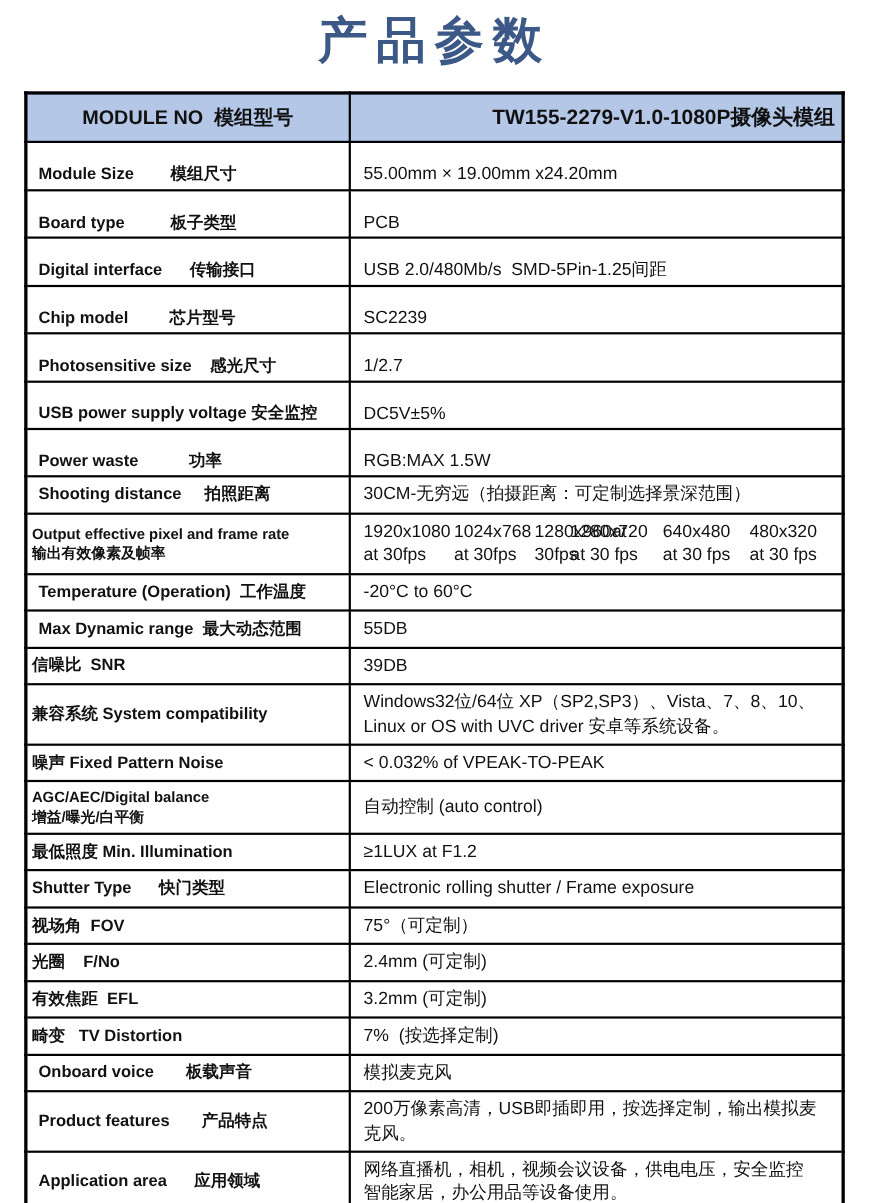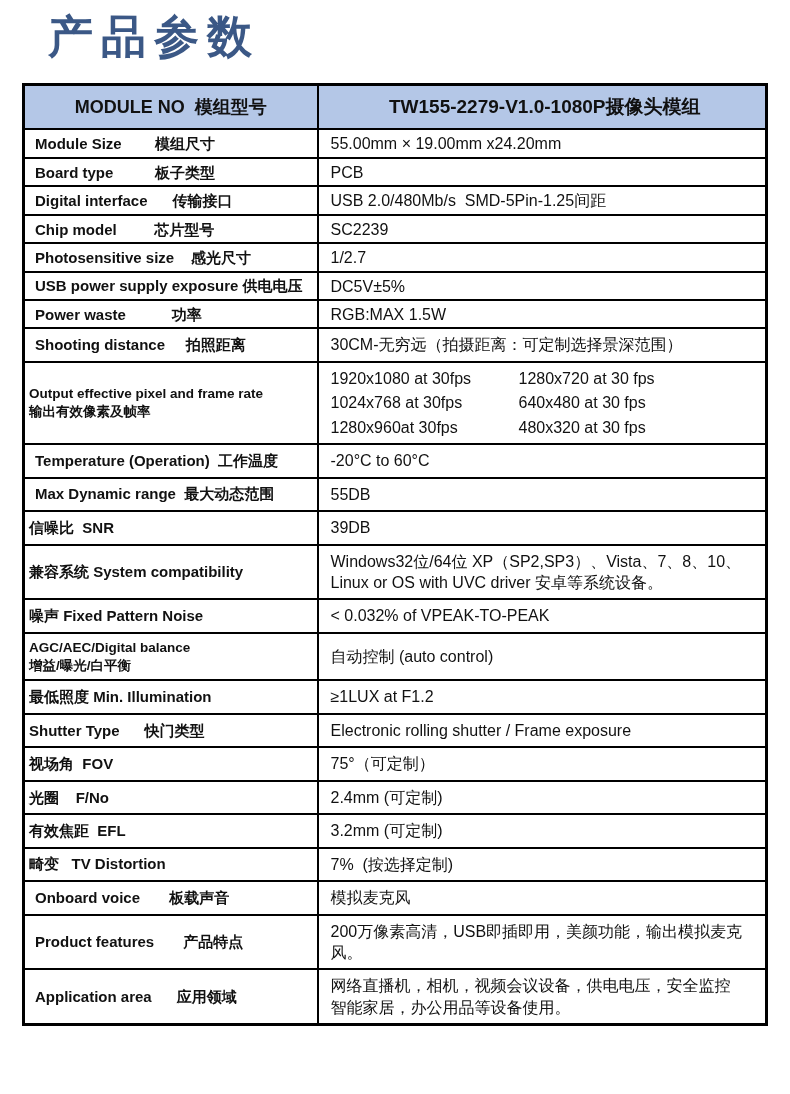--- a/index.html
+++ b/index.html
@@ -11,21 +11,21 @@
   }
   * { box-sizing: border-box; }
   html, body {
     margin: 0; padding: 0;
     width: 790px; height: 1094px;
     background: #ffffff;
     font-family: "Liberation Sans", "DejaVu Sans", sans-serif;
     color: var(--text);
     overflow: hidden;
   }
-  .page-header { text-align: left; padding-top: 12px; margin-left: 48px; }
+  .page-header { text-align: center; padding-top: 12px; }
   .page-title {
     margin: 0;
     font-size: 45px;
     font-weight: bold;
     letter-spacing: 8px;
     line-height: 1.12;
     color: var(--accent);
   }
   .page-subtitle {
     margin-top: 3px;
@@ -48,43 +48,43 @@
   .spec-table col.label-col { width: 294px; }
   thead th {
     background: var(--header-bg);
     font-size: 18px;
     font-weight: bold;
     padding: 8px 6px;
     text-align: center;
     white-space: pre-wrap;
   }
   thead th.module-value {
-    text-align: center;
+    text-align: right;
     padding-left: 12px;
     font-size: 19px;
   }
   td.label-cell {
     font-weight: bold;
     font-size: 15px;
     line-height: 1.32;
     padding: 5px 6px 5px 10px;
     white-space: pre-wrap;
   }
   td.label-cell.center { padding-left: 4px; padding-right: 4px; }
   td.label-cell.two-line { font-size: 13.5px; }
   td.value-cell {
     font-size: 16px;
     line-height: 1.34;
     padding: 5px 8px 5px 12px;
     white-space: pre-wrap;
   }
   
-  tbody tr:nth-child(-n+7) td { padding-top: 3px; padding-bottom: 2px; }
+  tbody tr:nth-child(-n+7) td { padding-top: 18px; padding-bottom: 2px; }
   .value-grid { display: flex; }
-  .value-col { display: flex; flex-direction: column; gap: 3px; }
+  .value-col { display: flex; flex-direction: row; gap: 3px; }
   .value-col:first-child { width: 188px; }
 </style>
 </head>
 <body>
 
 <div class="page">
 
   <header class="page-header">
     <h1 class="page-title">产品参数</h1>
   </header>
@@ -115,21 +115,21 @@
         </tr>
         <tr>
           <td class="label-cell">Chip model         芯片型号</td>
           <td class="value-cell">SC2239</td>
         </tr>
         <tr>
           <td class="label-cell">Photosensitive size    感光尺寸</td>
           <td class="value-cell">1/2.7</td>
         </tr>
         <tr>
-          <td class="label-cell">USB power supply exposure 供电电压</td>
+          <td class="label-cell">USB power supply voltage 安全监控</td>
           <td class="value-cell">DC5V±5%</td>
         </tr>
         <tr>
           <td class="label-cell">Power waste           功率</td>
           <td class="value-cell">RGB:MAX 1.5W</td>
         </tr>
         <tr>
           <td class="label-cell">Shooting distance     拍照距离</td>
           <td class="value-cell">30CM-无穷远（拍摄距离：可定制选择景深范围）</td>
         </tr>
@@ -187,21 +187,21 @@
         <tr>
           <td class="label-cell center">畸变   TV Distortion</td>
           <td class="value-cell">7%  (按选择定制)</td>
         </tr>
         <tr>
           <td class="label-cell">Onboard voice       板载声音</td>
           <td class="value-cell">模拟麦克风</td>
         </tr>
         <tr>
           <td class="label-cell">Product features       产品特点</td>
-          <td class="value-cell">200万像素高清，USB即插即用，美颜功能，输出模拟麦克风。</td>
+          <td class="value-cell">200万像素高清，USB即插即用，按选择定制，输出模拟麦克风。</td>
         </tr>
         <tr>
           <td class="label-cell">Application area      应用领域</td>
           <td class="value-cell">网络直播机，相机，视频会议设备，供电电压，安全监控
 智能家居，办公用品等设备使用。</td>
         </tr>
       </tbody>
   </table>
 
 </div>

